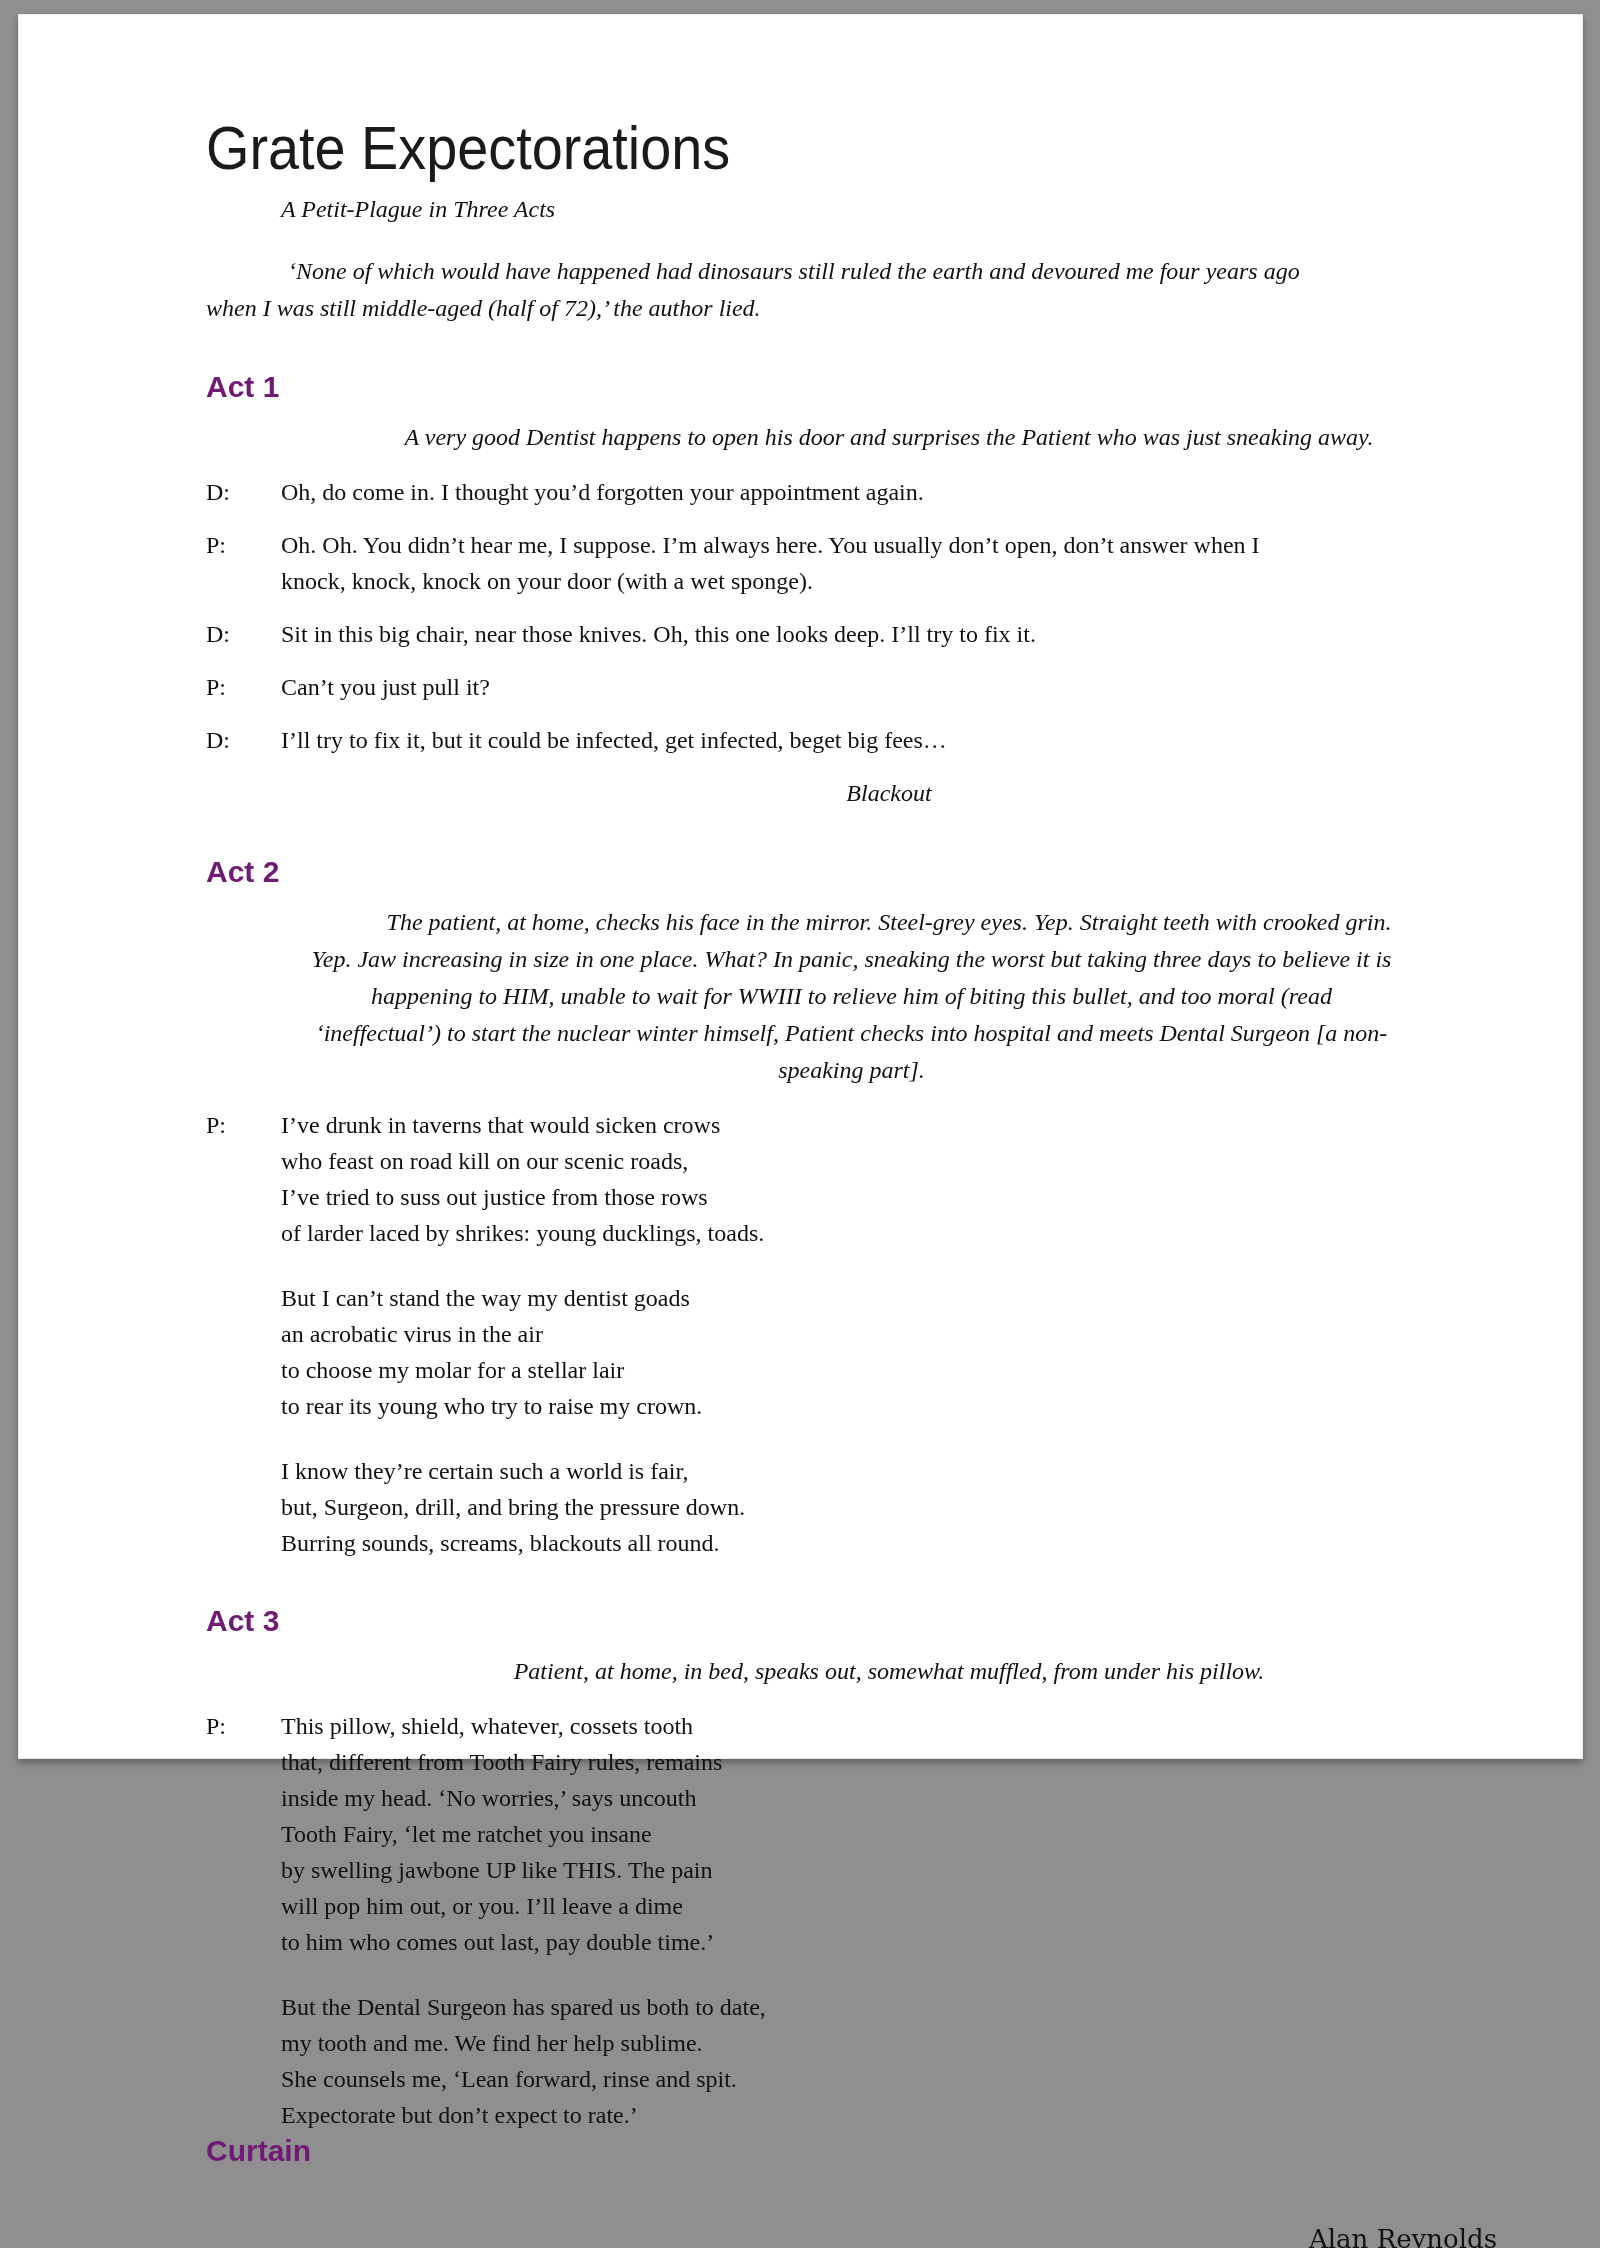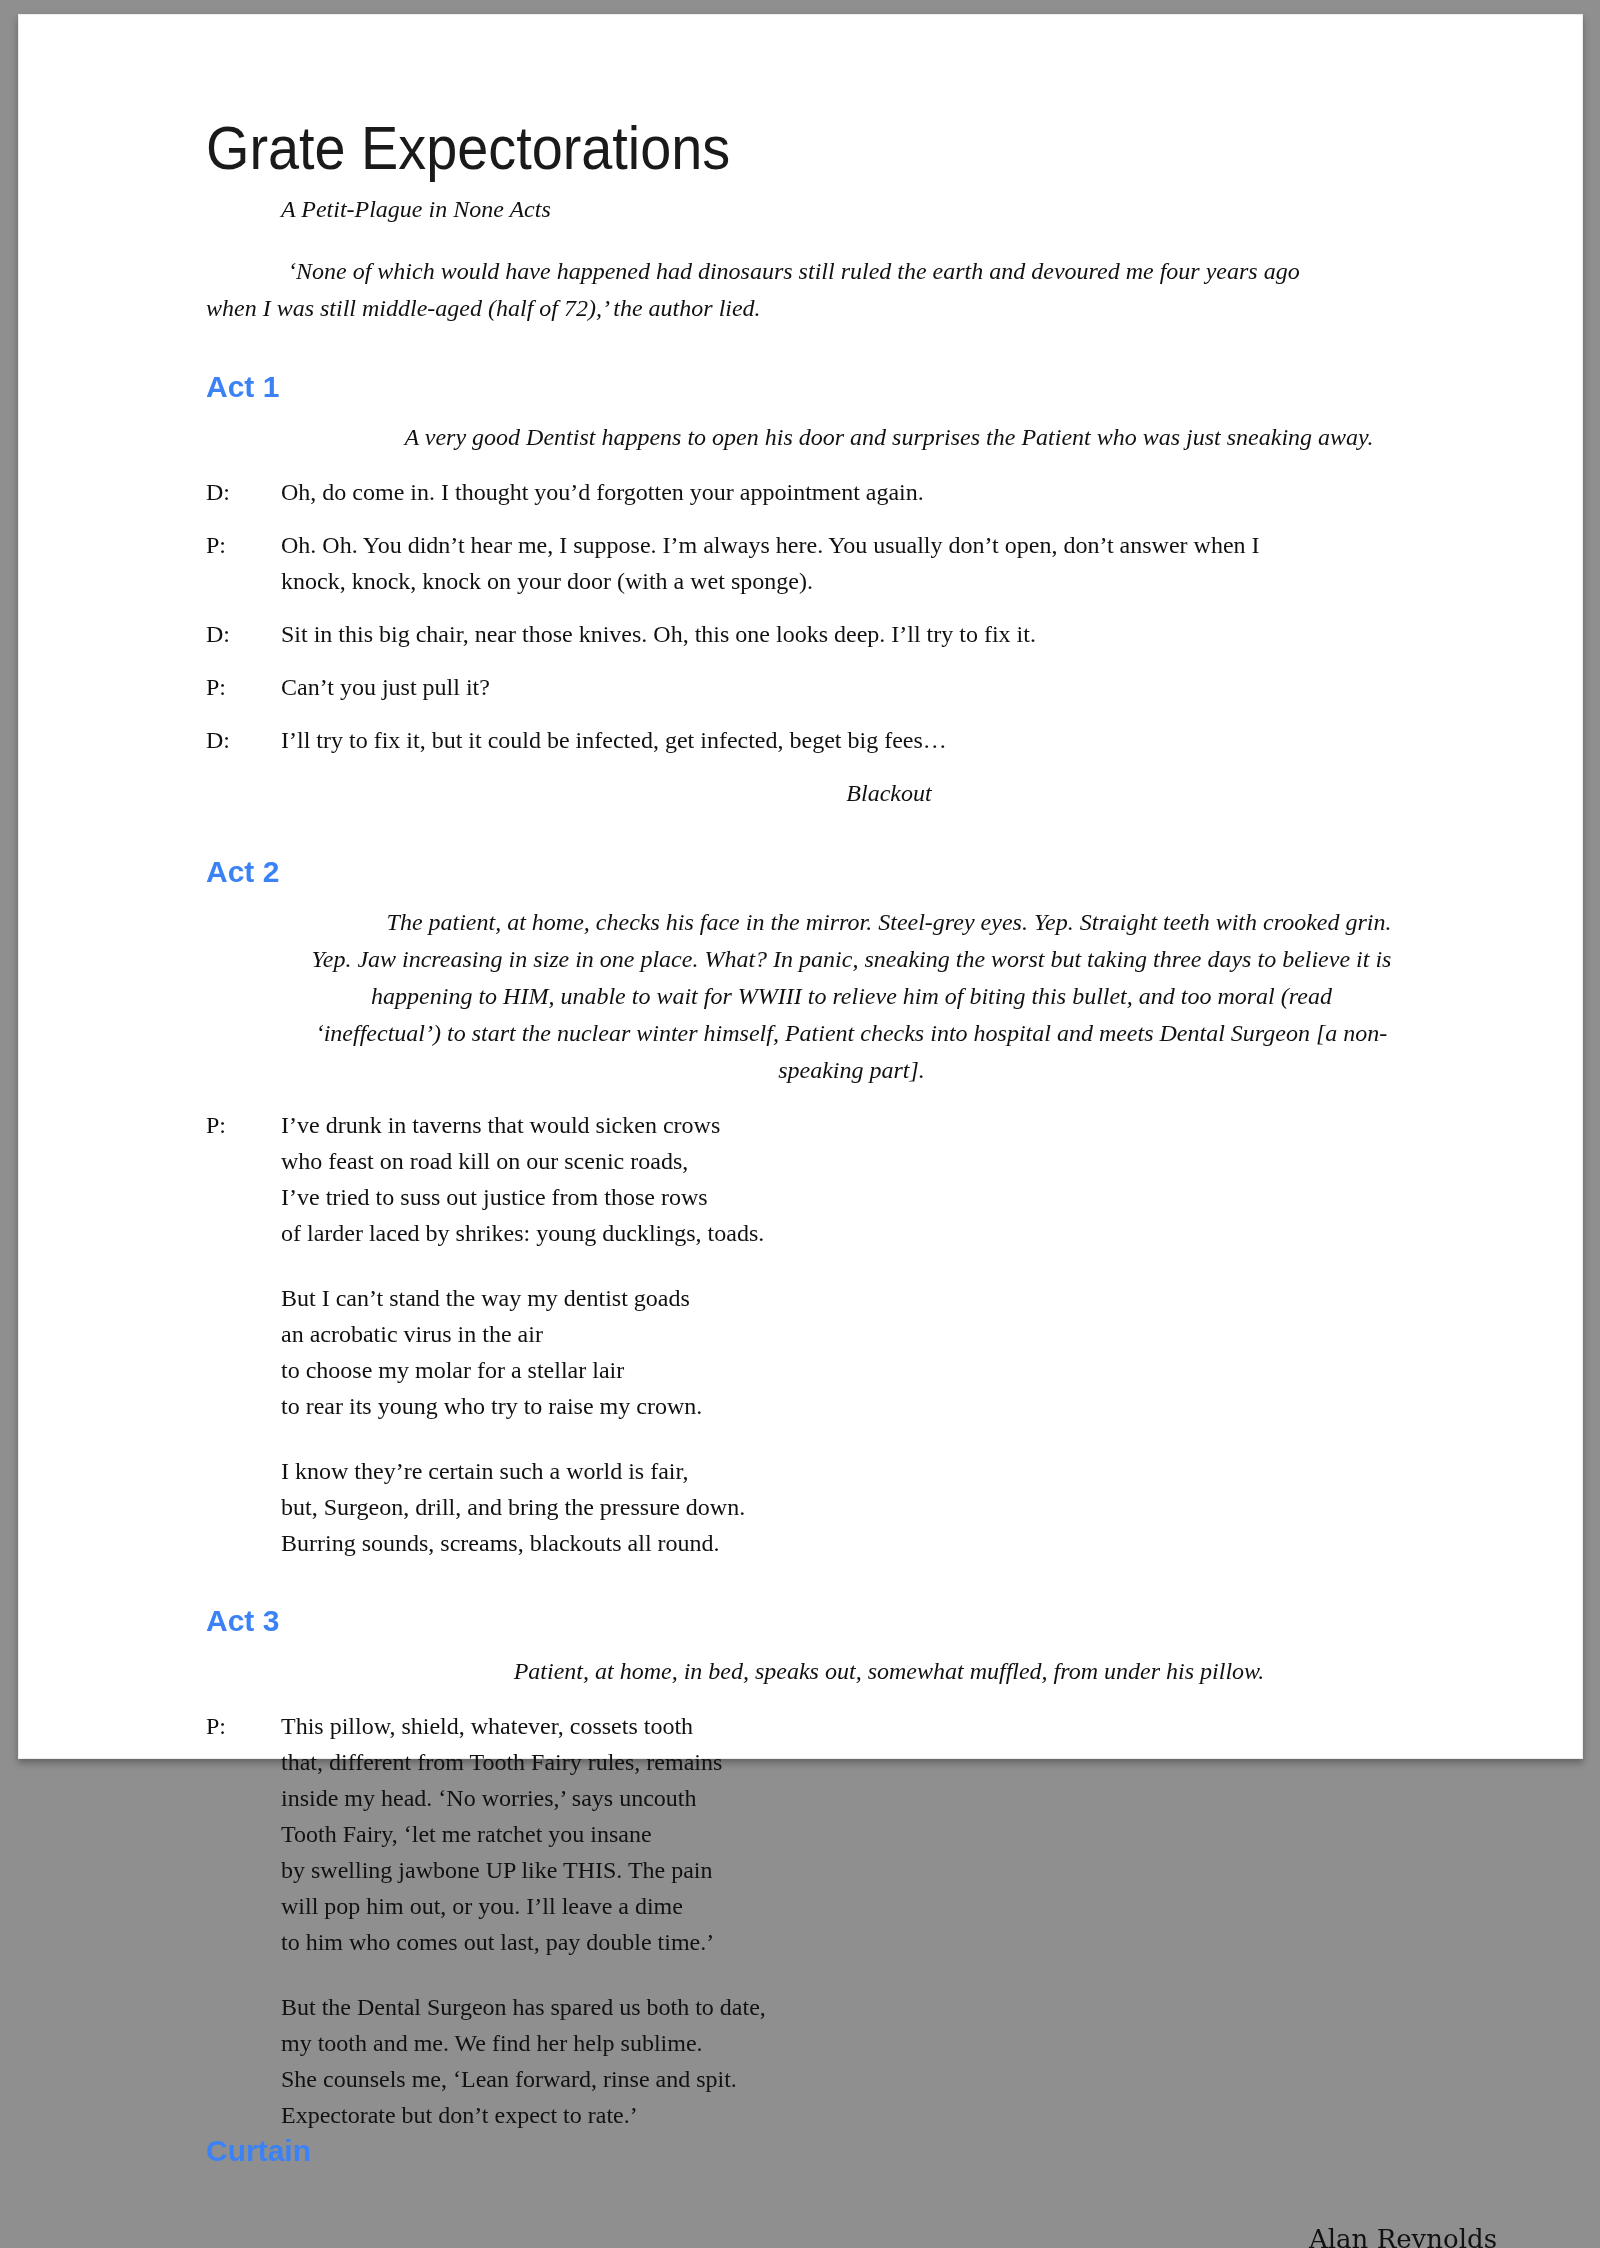--- a/index.html
+++ b/index.html
@@ -46,21 +46,21 @@
     font-size:24px;
     line-height:37px;
     white-space:nowrap;
   }
   .ep-line.first{ text-indent:82px; }
   h2.act{
     font-family:"Liberation Sans",sans-serif;
     font-weight:700;
     font-size:30px;
     line-height:32px;
-    color:#3b82f6;
+    color:#701a75;
     margin:44px 0 16px 0;
   }
   h2.act.curtain{ margin:2px 0 0 0; }
   .direction{ margin:0 0 18px 0; }
   .direction .dir-line{
     font-style:italic;
     font-size:24px;
     line-height:37px;
     white-space:nowrap;
     text-align:center;
@@ -91,21 +91,21 @@
     text-align:right;
     margin-top:57px;
   }
 </style>
 </head>
 <body>
 
 <div class="page">
   <div class="doc">
     <h1 class="title">Grate Expectorations</h1>
-    <div class="subtitle">A Petit-Plague in None Acts</div>
+    <div class="subtitle">A Petit-Plague in Three Acts</div>
     <div class="epigraph">
         <div class="ep-line first">‘None of which would have happened had dinosaurs still ruled the earth and devoured me four years ago</div>
         <div class="ep-line">when I was still middle-aged (half of 72),’ the author lied.</div>
       </div>
     <div>
         <h2 class="act">Act 1</h2>
         <div class="direction">
           <div class="dir-line first">A very good Dentist happens to open his door and surprises the Patient who was just sneaking away.</div>
         </div>
         <div class="entry">

